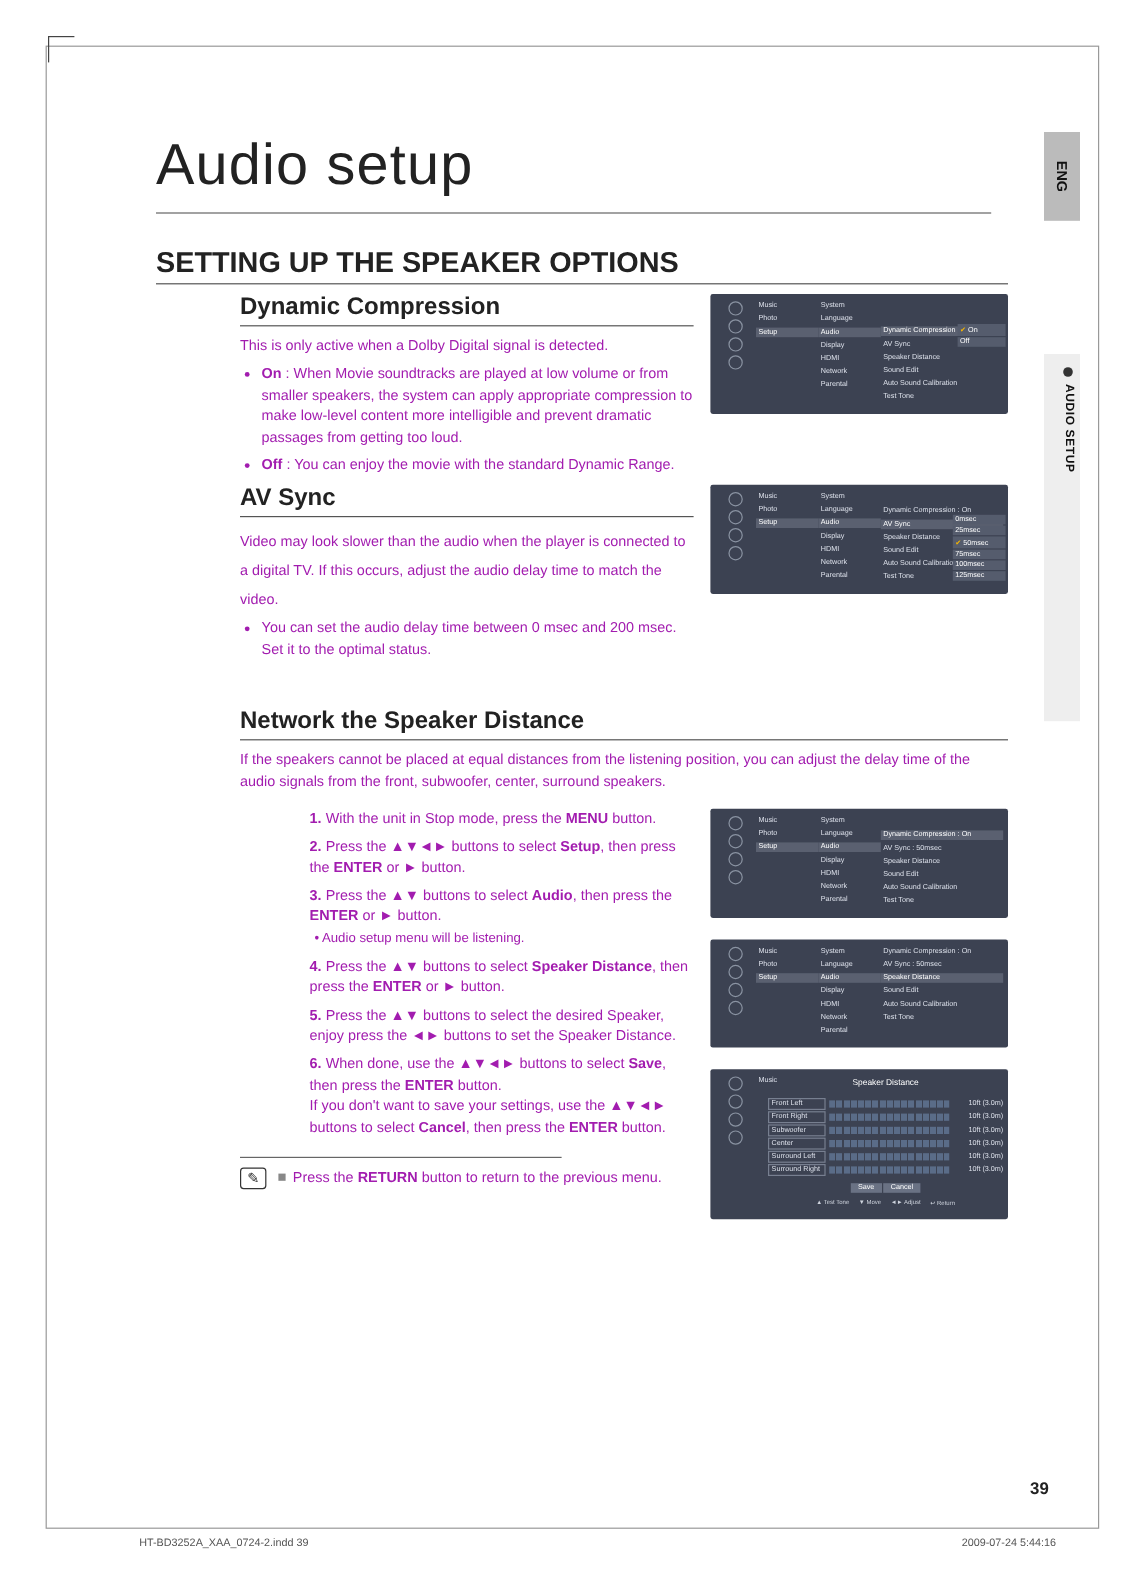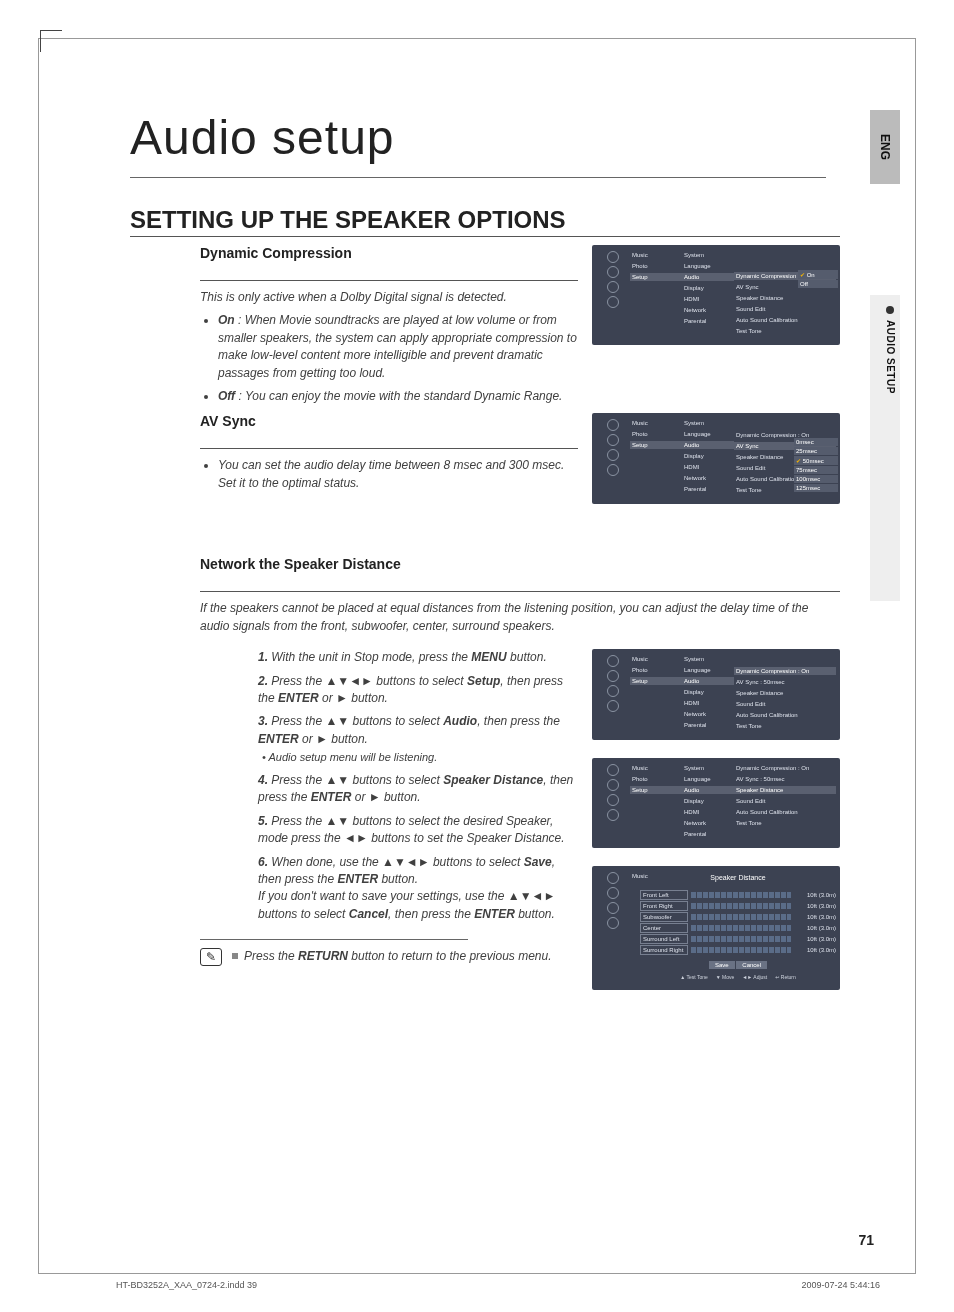--- a/index.html
+++ b/index.html
@@ -10,22 +10,22 @@
   .inner { position: absolute; left: 130px; top: 110px; width: 710px; }
   .title { font-size: 48px; font-weight: 200; letter-spacing: 1px; margin-bottom: 12px; }
   .title-rule { width: 696px; border-bottom: 1px solid #666; margin-bottom: 28px; }
   
   .tab-eng { position: absolute; right: 54px; top: 110px; width: 30px; height: 74px; background: #bbb; display: flex; align-items: center; justify-content: center; writing-mode: vertical-rl; font-size: 12px; font-weight: 700; color: #111; }
   .tab-section { position: absolute; right: 54px; top: 295px; width: 30px; height: 306px; background: #eee; }
   .tab-section-inner { position: absolute; right: 58px; top: 306px; width: 20px; writing-mode: vertical-rl; font-size: 10px; font-weight: 700; color: #111; letter-spacing: .5px; }
   .dot { display: inline-block; width: 8px; height: 8px; background: #333; border-radius: 50%; margin-bottom: 6px; }
   .h2 { font-size: 24px; font-weight: 700; margin-bottom: 2px; }
   .h2line { border-bottom: 1px solid #555; margin-bottom: 8px; }
-  .h3 { font-weight: 700; font-size: 14px; border-bottom: 1px solid #555; padding-bottom: 19px; margin-bottom: 8px; }
-  .para, .li, .oli { font-size: 12px; line-height: 1.45; color: #404040; font-style: italic; }
+  .h3 { font-weight: 700; font-size: 20px; border-bottom: 1px solid #555; padding-bottom: 3px; margin-bottom: 8px; }
+  .para, .li, .oli { font-size: 12px; line-height: 1.45; color: #a21caf; }
   .ul { padding-left: 18px; }
   .ul .li { list-style: disc; margin-bottom: 6px; }
   .b { font-weight: 700; }
   .ol { padding-left: 18px; }
   .ol .oli { list-style: decimal; margin-bottom: 6px; margin-left: 40px; }
   .oli .oli-inner { font-size: 11px; margin-left: 4px; margin-top: 2px; }
   .oli .oli-inner::before { content: "• "; }
   .col2 { display: flex; gap: 14px; }
   .left { flex: 1 1 auto; }
   .right { flex: 0 0 248px; }
@@ -125,22 +125,23 @@
           </div>
         </div>
       </div>
     </div>
   </div>
 
   <div class="subindent" style="margin-top:2px;">
     <div class="col2">
       <div class="left">
         <div class="h3">AV Sync</div>
+        <div class="para" style="line-height:2;">Video may look slower than the audio when the player is connected to a digital TV. If this occurs, adjust the audio delay time to match the video.</div>
         <ul class="ul" style="margin-top:4px;">
-            <li class="li">You can set the audio delay time between 8 msec and 300 msec. Set it to the optimal status.</li>
+            <li class="li">You can set the audio delay time between 0 msec and 200 msec. Set it to the optimal status.</li>
           </ul>
       </div>
       <div class="right">
         <div class="sshot">
           <div class="ss-row">
             <div class="ss-ic">
                 <div class="ss-dot"></div>
                 <div class="ss-dot"></div>
                 <div class="ss-dot"></div>
                 <div class="ss-dot"></div>
@@ -196,21 +197,21 @@
             <span class="b">2.</span> <span class="arrow">Press the ▲▼◄► buttons to select </span><span class="b">Setup</span><span>, then press the </span><span class="b">ENTER</span><span> or ► button.</span>
           </li>
           <li class="oli" style="list-style: none;">
             <span class="b">3.</span> <span>Press the ▲▼ buttons to select </span><span class="b">Audio</span><span>, then press the </span><span class="b">ENTER</span><span> or ► button.</span>
             <div class="oli-inner">Audio setup menu will be listening.</div>
           </li>
           <li class="oli" style="list-style: none;">
             <span class="b">4.</span> <span>Press the ▲▼ buttons to select </span><span class="b">Speaker Distance</span><span>, then press the </span><span class="b">ENTER</span><span> or ► button.</span>
           </li>
           <li class="oli" style="list-style: none;">
-            <span class="b">5.</span> <span>Press the ▲▼ buttons to select the desired Speaker, mode press the ◄► buttons to set the Speaker Distance.</span>
+            <span class="b">5.</span> <span>Press the ▲▼ buttons to select the desired Speaker, enjoy press the ◄► buttons to set the Speaker Distance.</span>
           </li>
           <li class="oli" style="list-style: none;">
             <span class="b">6.</span> <span>When done, use the ▲▼◄► buttons to select </span><span class="b">Save</span><span>, then press the </span><span class="b">ENTER</span><span> button.</span><br>
             <span>If you don't want to save your settings, use the ▲▼◄► buttons to select </span><span class="b">Cancel</span><span>, then press the </span><span class="b">ENTER</span><span> button.</span>
           </li>
         </ol>
 
         <div class="hr-note"></div>
         <div class="note-row">
           <div class="note-icon">✎</div>
@@ -342,17 +343,17 @@
                 <span>↩ <span>Return</span></span>
               </div>
             </div>
           </div>
         </div>
       </div>
     </div>
   </div>
 </div>
 
-<div class="pagenum">71</div>
+<div class="pagenum">39</div>
 <div class="footer">
   <span>HT-BD3252A_XAA_0724-2.indd   39</span>
   <span>2009-07-24   5:44:16</span>
 </div>
 
 </body></html>

